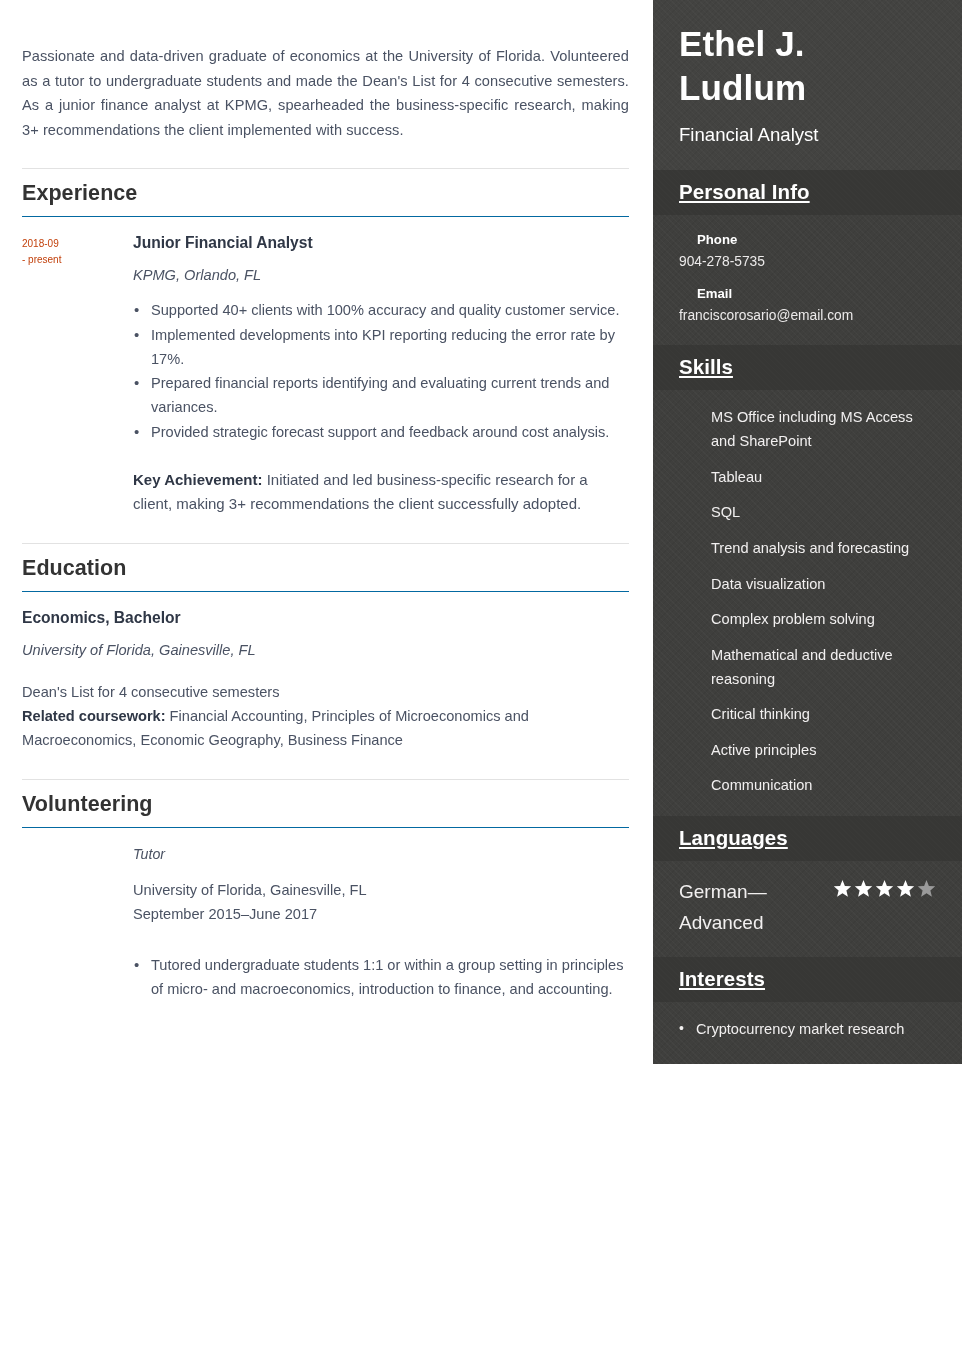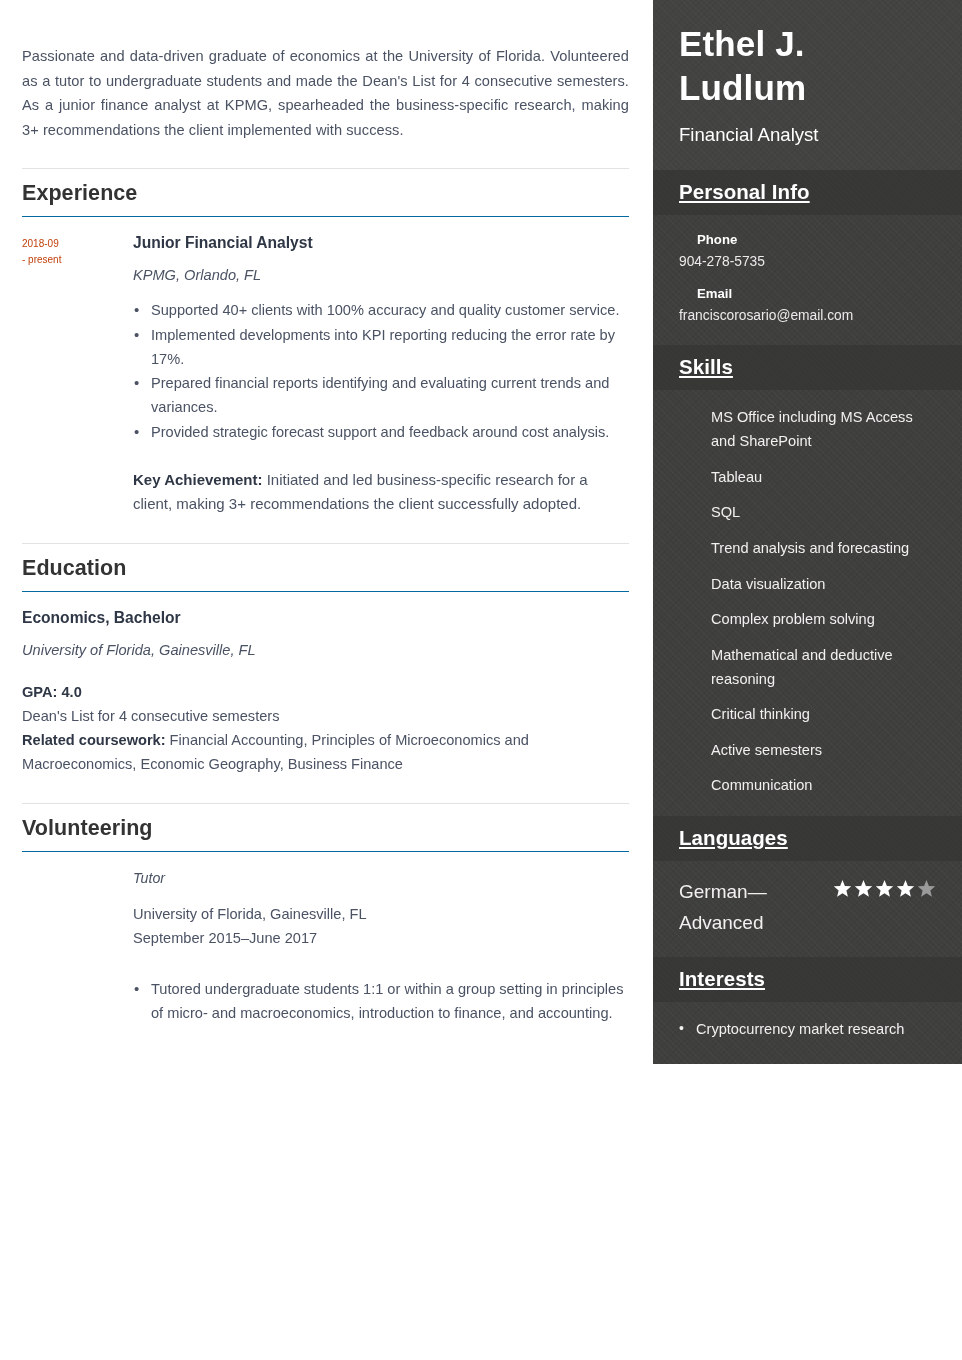--- a/index.html
+++ b/index.html
@@ -277,21 +277,20 @@
     <div class="section">
       <div class="section-head">
         <h2>Education</h2>
       </div>
 
       <div class="entry">
         <div class="entry-body">
           <div class="entry-title">Economics, Bachelor</div>
           <div class="entry-sub">University of Florida, Gainesville, FL</div>
           <div class="edu-extra">
-            <div class="gpa">GPA: 4.0</div>
             <div>Dean's List for 4 consecutive semesters</div>
             <div><span class="cw-label">Related coursework:</span><span> Financial Accounting, Principles of Microeconomics and Macroeconomics, Economic Geography, Business Finance</span></div>
           </div>
         </div>
       </div>
     </div>
 
     <div class="section">
       <div class="section-head">
         <h2>Volunteering</h2>
@@ -337,21 +336,21 @@
     </div>
     <div class="side-body">
       <div class="skill-item">MS Office including MS Access and SharePoint</div>
       <div class="skill-item">Tableau</div>
       <div class="skill-item">SQL</div>
       <div class="skill-item">Trend analysis and forecasting</div>
       <div class="skill-item">Data visualization</div>
       <div class="skill-item">Complex problem solving</div>
       <div class="skill-item">Mathematical and deductive reasoning</div>
       <div class="skill-item">Critical thinking</div>
-      <div class="skill-item">Active semesters</div>
+      <div class="skill-item">Active principles</div>
       <div class="skill-item">Communication</div>
     </div>
 
     <div class="side-section-head">
       <h3>Languages</h3>
     </div>
     <div class="side-body">
       <div class="lang-row">
         <div class="lang-name">German—Advanced</div>
         <div class="stars">

